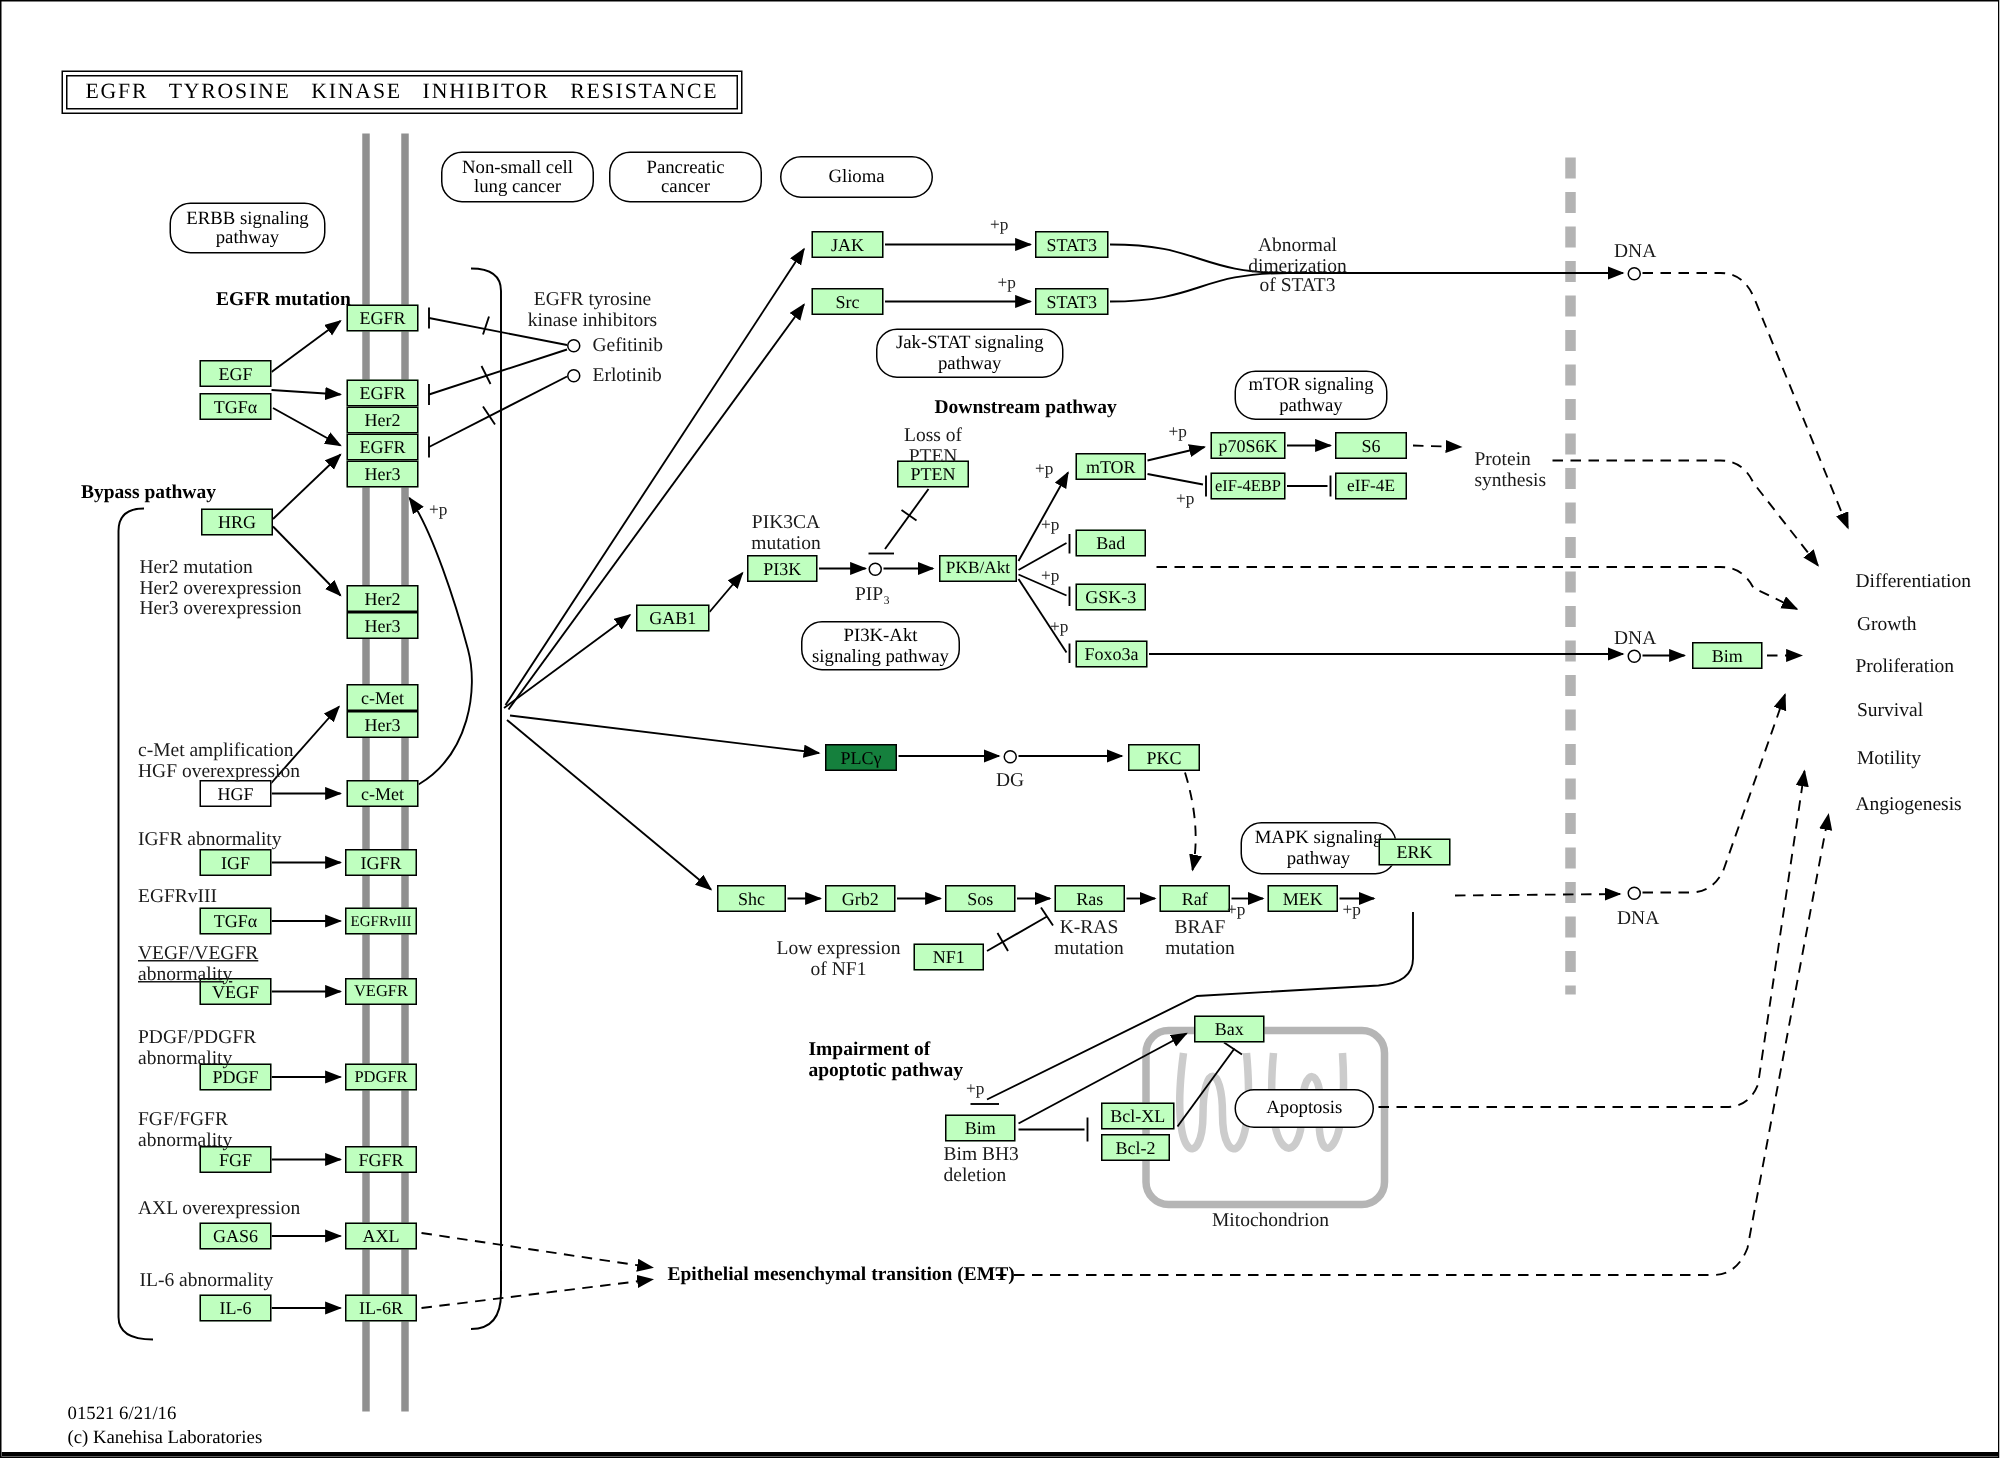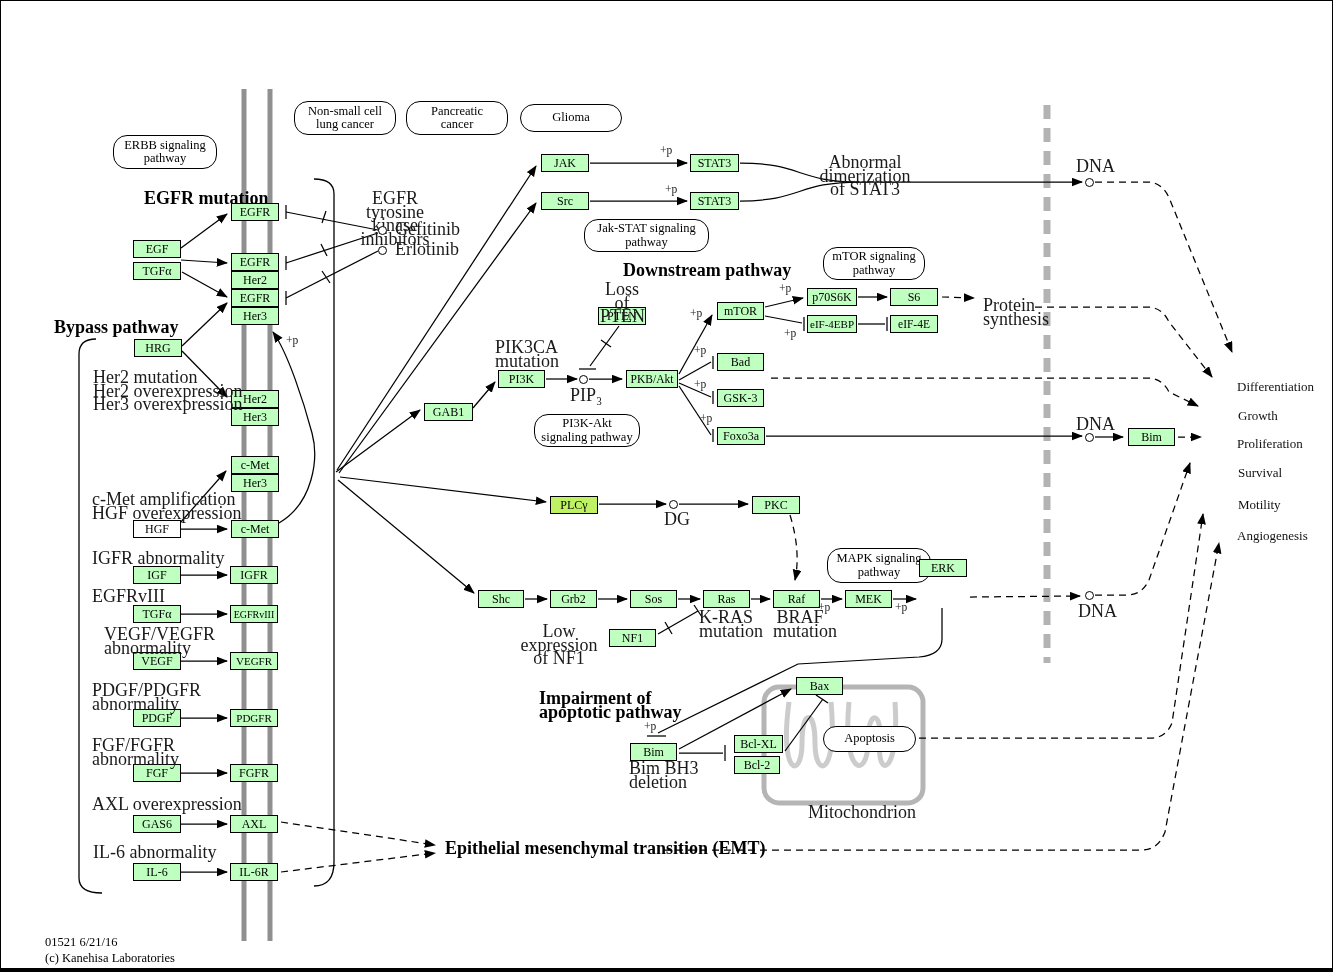--- a/index.html
+++ b/index.html
@@ -14,21 +14,21 @@
     position:absolute;box-sizing:border-box;border:1px solid #000;background:#BFFFBF;
     font-size:12px;line-height:15px;text-align:center;display:flex;align-items:center;justify-content:center;
     white-space:nowrap;overflow:hidden;
   }
   .pbox{
     position:absolute;box-sizing:border-box;border:1.4px solid #000;border-radius:14px;background:#fff;
     font-size:12.5px;line-height:13.5px;text-align:center;display:flex;align-items:center;justify-content:center;
     white-space:pre-line;
   }
   .lbl{
-    position:absolute;font-size:18px;line-height:13.5px;color:#1a1a1a;white-space:pre-line;
+    position:absolute;font-size:13px;line-height:13.5px;color:#1a1a1a;white-space:pre-line;
   }
   .lbl.bold{font-weight:bold;color:#000;}
   .lbl.center{text-align:center;}
   .pp{position:absolute;font-size:11.5px;color:#222;white-space:nowrap;}
   .ccirc{
     position:absolute;width:9px;height:9px;border-radius:50%;
     background:#fff;border:1.3px solid #000;box-sizing:border-box;
   }
   .outlbl{position:absolute;font-size:13px;color:#111;white-space:nowrap;}
   #title-box{
@@ -173,20 +173,23 @@
       <path d="M789,514 Q800,550 794,579" marker-end="url(#ah)"></path>
       <line x1="969" y1="596" x2="1079" y2="595" marker-end="url(#ah)"></line>
       <path d="M1094,594 H1126 Q1141,594 1148,579 L1189,462" marker-end="url(#ah)"></path>
       <path d="M918,737 H1150 Q1165,737 1171,722 L1202,513" marker-end="url(#ah)"></path>
       <line x1="280" y1="821" x2="434" y2="844" marker-end="url(#ah)"></line>
       <line x1="280" y1="871" x2="434" y2="852" marker-end="url(#ah)"></line>
       <path d="M663,849 H1141 Q1157,849 1164,831 L1218,542" marker-end="url(#ah)"></path>
     </g>
   </svg>
 
+  <div id="title-box">
+    <div id="title-inner">EGFR TYROSINE KINASE INHIBITOR RESISTANCE</div>
+  </div>
 
   <div id="pboxes">
       <div class="pbox" style="left: 112px; top: 134px; width: 104px; height: 34px;">ERBB signaling
 pathway</div>
       <div class="pbox" style="left: 293px; top: 100px; width: 102px; height: 34px;">Non-small cell
 lung cancer</div>
       <div class="pbox" style="left: 405px; top: 100px; width: 102px; height: 34px;">Pancreatic
 cancer</div>
       <div class="pbox" style="left: 519px; top: 103px; width: 102px; height: 28px;">Glioma</div>
       <div class="pbox" style="left: 583px; top: 218px; width: 125px; height: 33px;">Jak-STAT signaling
@@ -237,21 +240,21 @@
       <div class="gene" style="left: 625px; top: 369px; width: 52px; height: 18px; background: rgb(191, 255, 191); font-size: 11.5px;">PKB/Akt</div>
       <div class="gene" style="left: 423px; top: 402px; width: 49px; height: 18px; background: rgb(191, 255, 191);">GAB1</div>
       <div class="gene" style="left: 716px; top: 301px; width: 47px; height: 18px; background: rgb(191, 255, 191);">mTOR</div>
       <div class="gene" style="left: 806px; top: 287px; width: 50px; height: 18px; background: rgb(191, 255, 191); font-size: 12px;">p70S6K</div>
       <div class="gene" style="left: 889px; top: 287px; width: 48px; height: 18px; background: rgb(191, 255, 191);">S6</div>
       <div class="gene" style="left: 806px; top: 314px; width: 50px; height: 18px; background: rgb(191, 255, 191); font-size: 11px;">eIF-4EBP</div>
       <div class="gene" style="left: 889px; top: 314px; width: 48px; height: 18px; background: rgb(191, 255, 191); font-size: 11.5px;">eIF-4E</div>
       <div class="gene" style="left: 716px; top: 352px; width: 47px; height: 18px; background: rgb(191, 255, 191);">Bad</div>
       <div class="gene" style="left: 716px; top: 388px; width: 47px; height: 18px; background: rgb(191, 255, 191);">GSK-3</div>
       <div class="gene" style="left: 716px; top: 426px; width: 48px; height: 18px; background: rgb(191, 255, 191);">Foxo3a</div>
-      <div class="gene" style="left: 549px; top: 495px; width: 48px; height: 18px; background: #bef264;">PLCγ</div>
+      <div class="gene" style="left: 549px; top: 495px; width: 48px; height: 18px; background: #15803d;">PLCγ</div>
       <div class="gene" style="left: 751px; top: 495px; width: 48px; height: 18px; background: rgb(191, 255, 191);">PKC</div>
       <div class="gene" style="left: 477px; top: 589px; width: 46px; height: 18px; background: rgb(191, 255, 191);">Shc</div>
       <div class="gene" style="left: 549px; top: 589px; width: 47px; height: 18px; background: rgb(191, 255, 191);">Grb2</div>
       <div class="gene" style="left: 629px; top: 589px; width: 47px; height: 18px; background: rgb(191, 255, 191);">Sos</div>
       <div class="gene" style="left: 702px; top: 589px; width: 47px; height: 18px; background: rgb(191, 255, 191);">Ras</div>
       <div class="gene" style="left: 772px; top: 589px; width: 47px; height: 18px; background: rgb(191, 255, 191);">Raf</div>
       <div class="gene" style="left: 844px; top: 589px; width: 47px; height: 18px; background: rgb(191, 255, 191);">MEK</div>
       <div class="gene" style="left: 918px; top: 558px; width: 48px; height: 18px; background: rgb(191, 255, 191);">ERK</div>
       <div class="gene" style="left: 608px; top: 628px; width: 47px; height: 18px; background: rgb(191, 255, 191);">NF1</div>
       <div class="gene" style="left: 629px; top: 742px; width: 47px; height: 18px; background: rgb(191, 255, 191);">Bim</div>
@@ -263,21 +266,21 @@
   <div id="labels">
       <div class="lbl bold" style="left: 143px; top: 191px;">EGFR mutation</div>
       <div class="lbl bold" style="left: 53px; top: 320px;">Bypass pathway</div>
       <div class="lbl" style="left: 92px; top: 370px;">Her2 mutation
 Her2 overexpression
 Her3 overexpression</div>
       <div class="lbl" style="left: 91px; top: 492px;">c-Met amplification
 HGF overexpression</div>
       <div class="lbl" style="left: 91px; top: 551px;">IGFR abnormality</div>
       <div class="lbl" style="left: 91px; top: 589px;">EGFRvIII</div>
-      <div class="lbl" style="left: 103px; top: 627px;">VEGF/VEGFR
+      <div class="lbl" style="left: 91px; top: 627px; text-decoration: underline;">VEGF/VEGFR
  abnormality</div>
       <div class="lbl" style="left: 91px; top: 683px;">PDGF/PDGFR
  abnormality</div>
       <div class="lbl" style="left: 91px; top: 738px;">FGF/FGFR
 abnormality</div>
       <div class="lbl" style="left: 91px; top: 797px;">AXL overexpression</div>
       <div class="lbl" style="left: 92px; top: 845px;">IL-6 abnormality</div>
       <div class="lbl center" style="left: 350px; top: 191px; width: 88px;">EGFR tyrosine
 kinase inhibitors</div>
       <div class="lbl" style="left: 394px; top: 222px;">Gefitinib</div>

